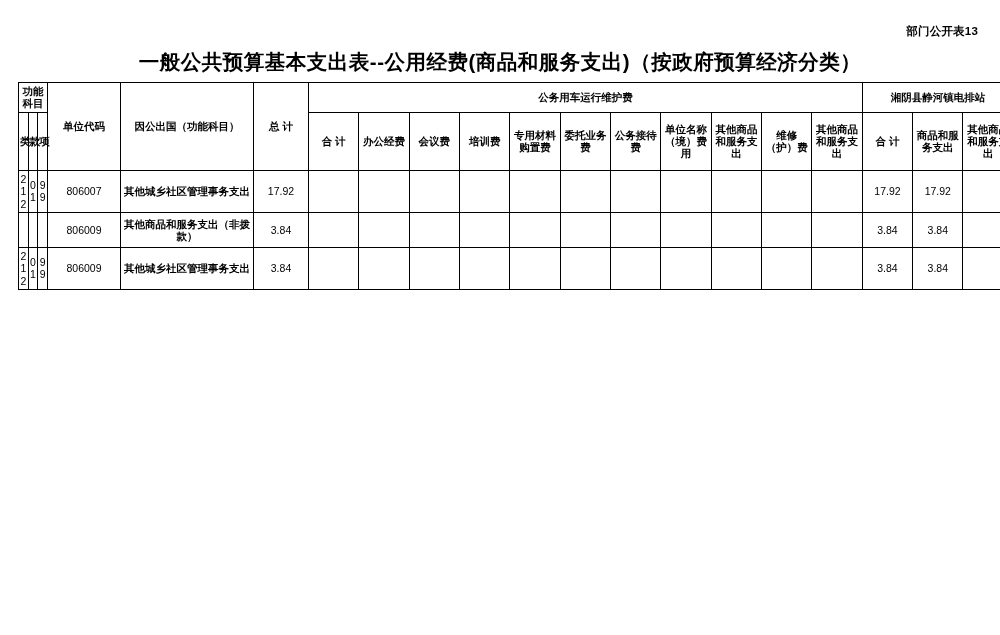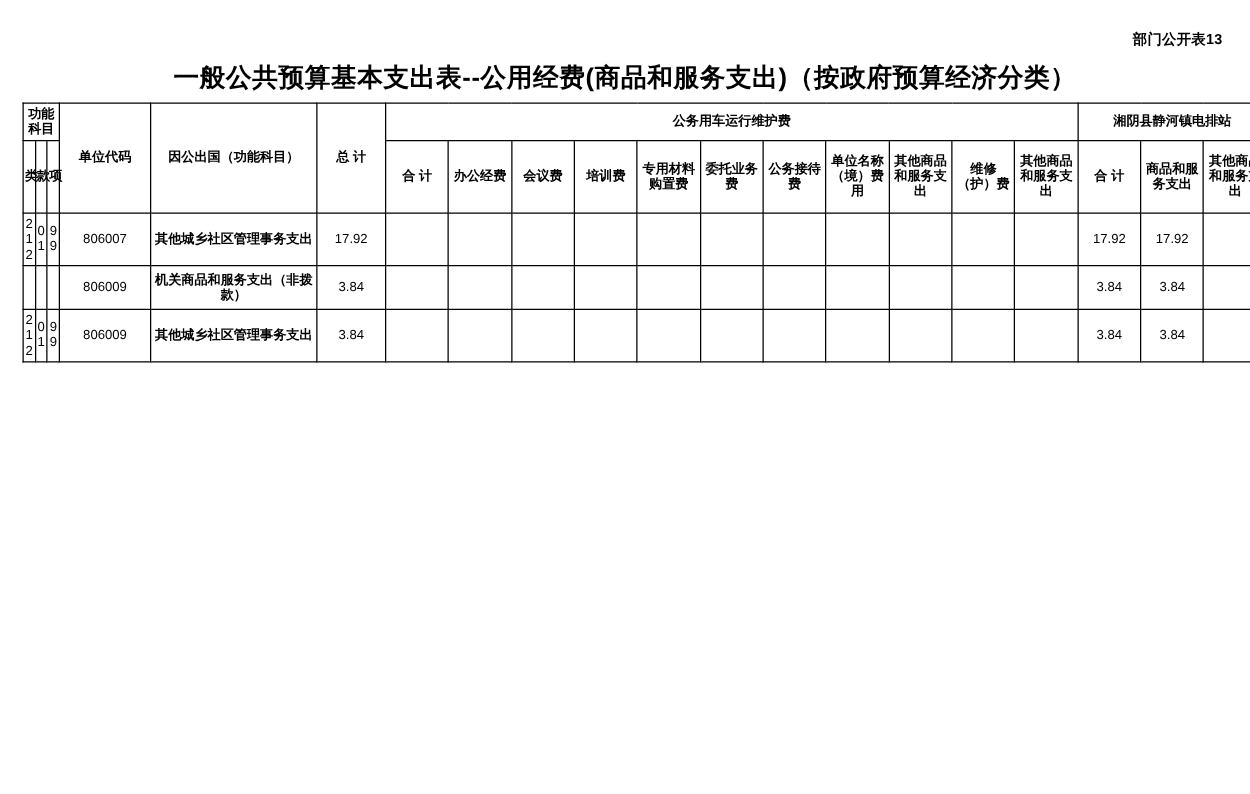--- a/index.html
+++ b/index.html
@@ -164,21 +164,21 @@
         <td class="data num"></td>
         <td class="data num">17.92</td>
         <td class="data num">17.92</td>
         <td class="data num"></td>
       </tr>
       <tr>
         <td class="data num"></td>
         <td class="data num"></td>
         <td class="data num"></td>
         <td class="data num">806009</td>
-        <td class="data name">机关商品和服务支出（非拨款）</td>
+        <td class="data name">其他商品和服务支出（非拨款）</td>
         <td class="data num">3.84</td>
         <td class="data num"></td>
         <td class="data num"></td>
         <td class="data num"></td>
         <td class="data num"></td>
         <td class="data num"></td>
         <td class="data num"></td>
         <td class="data num"></td>
         <td class="data num"></td>
         <td class="data num"></td>

